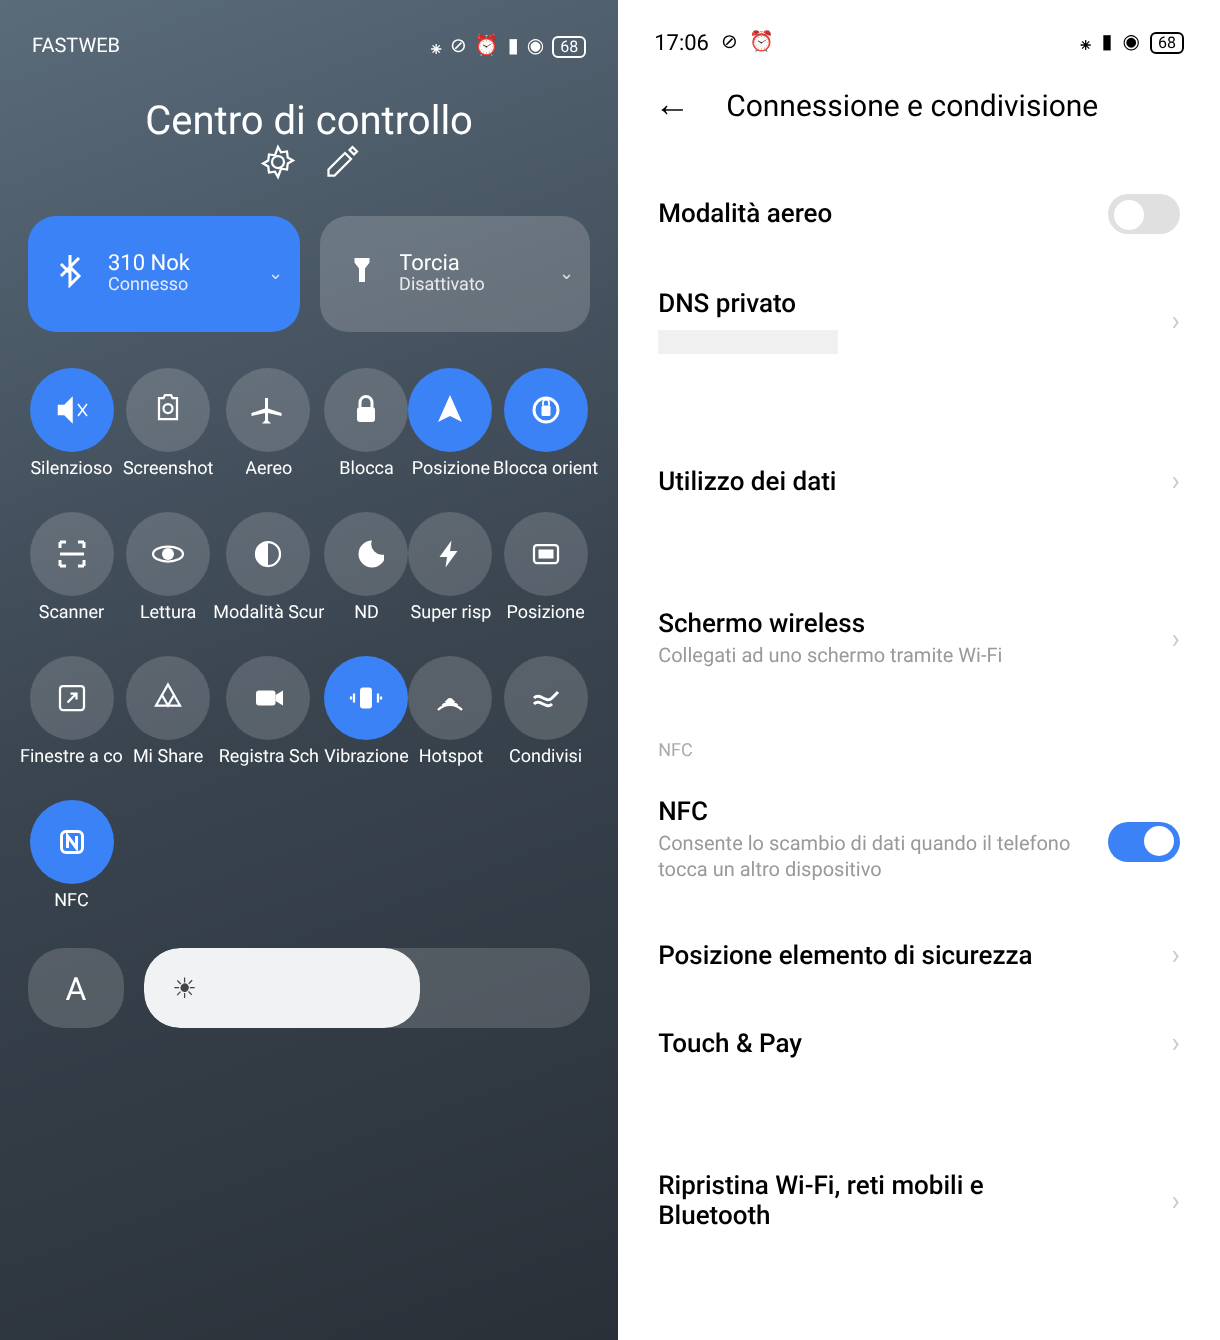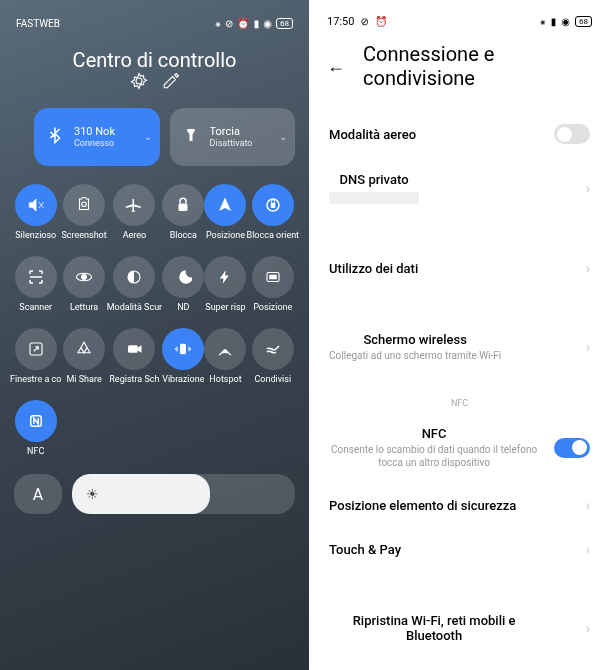--- a/index.html
+++ b/index.html
@@ -7,21 +7,21 @@
 .left-phone { width: 319px; height: 670px; background: linear-gradient(160deg, #5a6b7a 0%, #3a4550 50%, #2a3038 100%); color: #fff; padding: 12px 10px; position: relative; overflow: hidden; }
 .right-phone { width: 310px; height: 670px; background: #fff; color: #000; padding: 10px 18px; position: relative; }
 .status-bar { display: flex; justify-content: space-between; align-items: center; font-size: 10px; padding: 4px 6px 18px; }
 .status-icons { display: flex; gap: 4px; align-items: center; font-size: 10px; }
 .cc-header { display: flex; justify-content: space-between; align-items: center; padding: 0 6px 12px; flex-direction: column; }
 .cc-title { font-size: 20px; font-weight: 400; }
 .cc-actions { display: flex; gap: 14px; }
 .cc-icon-btn { width: 18px; height: 18px; display: flex; align-items: center; justify-content: center; }
 .tiles-row { display: flex; gap: 10px; margin: 6px 4px 10px; }
 .wide-tile { flex: 1; border-radius: 14px; padding: 10px 12px; display: flex; align-items: center; gap: 10px; position: relative; height: 58px; }
-.wide-tile.active { background: #3b82f6; margin-left: 20px; }
+.wide-tile.active { background: #3b82f6; }
 .wide-tile.inactive { background: rgba(255,255,255,0.18); align-items: center; }
 .tile-icon { font-size: 16px; }
 .tile-text { display: flex; flex-direction: column; font-size: 11px; line-height: 1.2; overflow: hidden; }
 .tile-sub { font-size: 9px; opacity: 0.85; }
 .tile-caret { position: absolute; right: 8px; top: 50%; transform: translateY(-50%); font-size: 9px; opacity: 0.8; }
 .grid { display: grid; grid-template-columns: repeat(6, 1fr); gap: 4px 0; padding: 2px 0; }
 .grid-item { display: flex; flex-direction: column; align-items: center; gap: 4px; padding: 6px 0; }
 .circle { width: 42px; height: 42px; border-radius: 50%; display: flex; align-items: center; justify-content: center; font-size: 15px; }
 .circle.on { background: #3b82f6; }
 .circle.off { background: rgba(255,255,255,0.16); }
@@ -30,22 +30,22 @@
 .font-btn { width: 48px; height: 40px; border-radius: 18px; background: rgba(255,255,255,0.16); display: flex; align-items: center; justify-content: center; font-size: 16px; }
 .brightness { flex: 1; height: 40px; border-radius: 18px; background: rgba(255,255,255,0.16); position: relative; overflow: hidden; }
 .brightness-fill { position: absolute; left: 0; top: 0; bottom: 0; width: 62%; background: rgba(255,255,255,0.92); border-radius: 18px; display: flex; align-items: center; padding-left: 14px; }
 .brightness-fill .sun { color: #444; font-size: 14px; }
 
 
 .r-status { display: flex; justify-content: space-between; align-items: center; font-size: 11px; padding: 4px 0 14px; color: #000; }
 .r-status-icons { display: flex; gap: 5px; align-items: center; font-size: 10px; }
 .r-header { display: flex; align-items: center; gap: 18px; padding-bottom: 20px; }
 .r-back { font-size: 18px; }
-.r-title { font-size: 20px; }
-.settings-list { display: flex; flex-direction: column; text-align: center; }
+.r-title { font-size: 15px; }
+.settings-list { display: flex; flex-direction: column; }
 .s-item { padding: 14px 2px; display: flex; align-items: center; justify-content: space-between; position: relative; }
 .s-item.section-gap { margin-top: 28px; }
 .s-left { display: flex; flex-direction: column; gap: 2px; max-width: 210px; }
 .s-title { font-size: 13px; color: #000; font-weight: 500; }
 .s-sub { font-size: 10px; color: #999; line-height: 1.3; }
 .s-chevron { color: #ccc; font-size: 14px; }
 .toggle { width: 36px; height: 20px; border-radius: 10px; position: relative; }
 .toggle.off { background: #e0e0e0; }
 .toggle.on { background: #3b82f6; }
 .toggle::after { content: ""; position: absolute; width: 15px; height: 15px; border-radius: 50%; background: #fff; top: 2.5px; }
@@ -292,21 +292,21 @@
       <div class="brightness-fill">
         <span class="sun">☀</span>
       </div>
     </div>
   </div>
 </div>
 
 <div class="right-phone">
   <div class="r-status">
     <div style="display:flex;gap:6px;align-items:center">
-      <span>17:50</span>
+      <span>17:06</span>
       <span style="font-size:10px">⊘</span>
       <span style="font-size:10px">⏰</span>
     </div>
     <div class="r-status-icons">
       <span>⁕</span>
       <span>▮</span>
       <span>◉</span>
       <span style="border:1px solid #000;border-radius:3px;padding:0 3px;font-size:8px">68</span>
     </div>
   </div>

